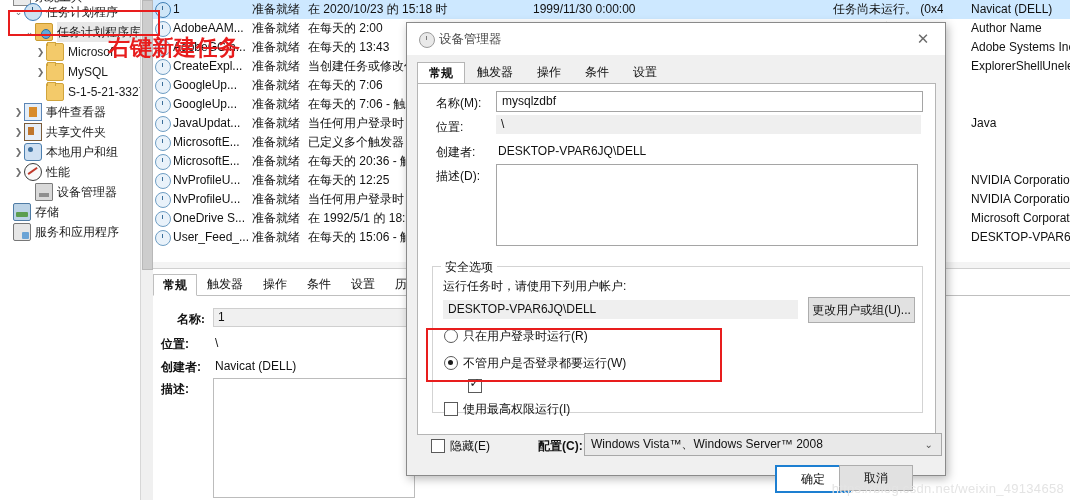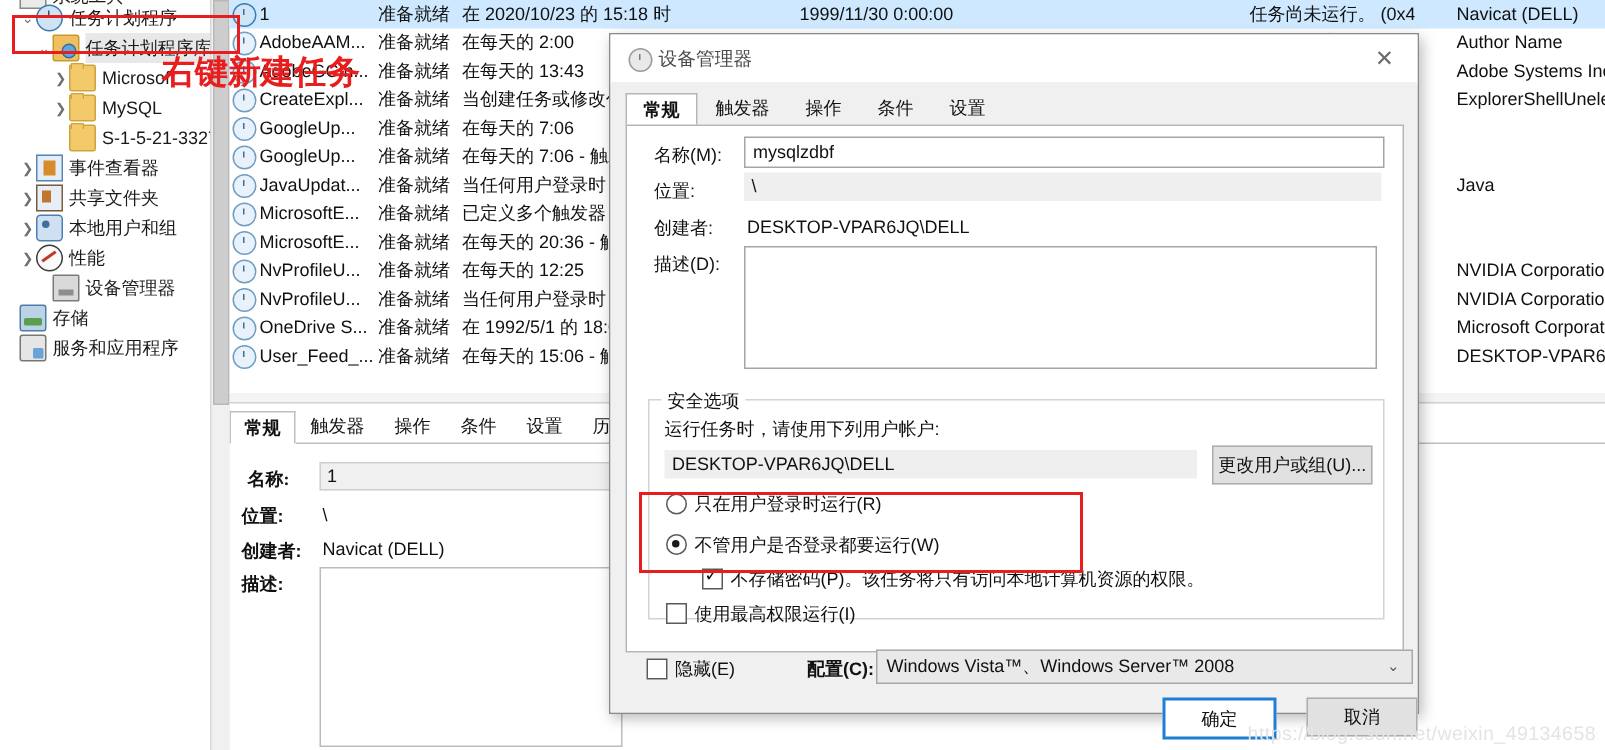--- a/index.html
+++ b/index.html
@@ -400,21 +400,21 @@
   <div class="props">
     <div class="props-tabs">
         <div class="ptab active">常规</div>
         <div class="ptab">触发器</div>
         <div class="ptab">操作</div>
         <div class="ptab">条件</div>
         <div class="ptab">设置</div>
         <div class="ptab">历史记录(E</div>
       </div>
 
-    <div class="plabel" style="left:12px; top:42px;font-family:Liberation Serif, serif;">名称:</div>
+    <div class="plabel" style="left:24px; top:42px;font-family:Liberation Serif, serif;">名称:</div>
     <div class="pfield" style="left:60px; top:39px; width:200px;">1</div>
 
     <div class="plabel" style="left:8px; top:67px;">位置:</div>
     <div class="pstatic" style="left:62px; top:67px;">\</div>
 
     <div class="plabel" style="left:8px; top:90px;">创建者:</div>
     <div class="pstatic" style="left:62px; top:90px;">Navicat (DELL)</div>
 
     <div class="plabel" style="left:8px; top:112px;">描述:</div>
     <div class="pdesc" style="left:60px; top:109px; width:200px; height:118px;"></div>
@@ -463,38 +463,37 @@
         <div class="freadonly" style="left:25px; top:216px; width:350px;">DESKTOP-VPAR6JQ\DELL</div>
         <div class="btn" style="left:390px; top:213px; width:105px; height:24px;">更改用户或组(U)...</div>
 
         <div class="radio" style="left:26px; top:245px;"></div>
         <div class="fl" style="left:45px; top:244px;text-align:right;">只在用户登录时运行(R)</div>
 
         <div class="radio on" style="left:26px; top:272px;"></div>
         <div class="fl" style="left:45px; top:271px;">不管用户是否登录都要运行(W)</div>
 
         <div class="cbox on" style="left:50px; top:295px;"></div>
-        <div class="fl" style="left:69px; top:294px;">不存储密码(P)。该任务将只有访问本地计算机资源的权限。</div>
 
         <div class="cbox" style="left:26px; top:318px;"></div>
         <div class="fl" style="left:45px; top:317px;">使用最高权限运行(I)</div>
 
       </div>
 
       <div class="cbox" style="left:24px; top:384px;"></div>
       <div class="fl" style="left:43px; top:383px;">隐藏(E)</div>
 
       <div class="fl" style="left:131px; top:383px; font-weight:bold;">配置(C):</div>
       <div class="combo" style="left:177px; top:378px; width:350px;">
         <span>Windows Vista™、Windows Server™ 2008</span>
         <span class="arrow">⌄</span>
       </div>
 
       <div class="btn primary" style="left:368px; top:410px; width:72px; height:24px;">确定</div>
-      <div class="btn" style="left:464px; top:410px; width:72px; height:24px;">取消</div>
+      <div class="btn" style="left:432px; top:410px; width:72px; height:24px;">取消</div>
 
     </div>
   </div>
 
   <div class="redbox" style="left:426px; top:328px; width:292px; height:50px;"></div>
 
   <div class="watermark">https://blog.csdn.net/weixin_49134658</div>
 
 </div>
 

